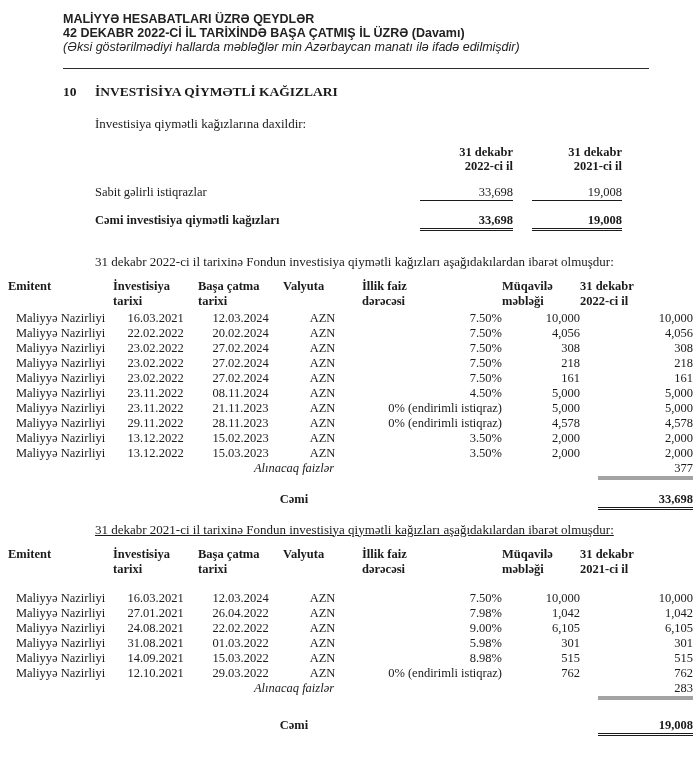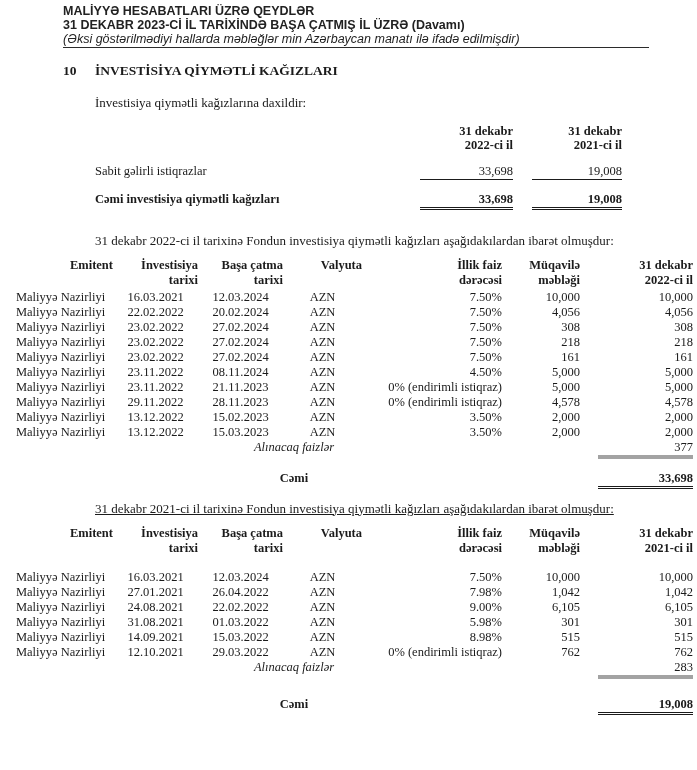--- a/index.html
+++ b/index.html
@@ -9,22 +9,23 @@
     font-family:"Liberation Serif", serif;
     overflow:hidden;
   }
   .doc { padding-top:4px; }
 
   
   .doc-header {
     margin-left:63px; width:586px;
     font-family:"Liberation Sans", sans-serif;
     font-size:12.5px; font-weight:bold; line-height:14px;
-    border-bottom:1.5px solid #2b2b2b; padding-bottom:1px;
+    border-bottom:1.5px solid #2b2b2b; padding-bottom:14px;
     color:#222;
+    margin-top:8px;
   }
   .doc-header .note { font-weight:normal; font-style:italic; }
 
   
   .section-heading {
     margin:15px 0 0 63px;
     font-size:13.5px; font-weight:bold;
   }
   .section-heading .sec-num { display:inline-block; width:32px; }
 
@@ -51,21 +52,21 @@
   }
   .para-2 { margin-top:12px;text-decoration:underline; }
 
   
   .main { margin:9px 0 0 8px; width:685px; font-size:12.5px; }
   .main-2021 { margin-top:10px; }
   .main col.c1{width:105px}.main col.c2{width:85px}.main col.c3{width:85px}
   .main col.c4{width:79px}.main col.c5{width:140px}.main col.c6{width:78px}
   .main col.c7{width:113px}
   .main th {
-    font-weight:bold; text-align:right; white-space:pre-line;
+    font-weight:bold; text-align:left; white-space:pre-line;
     line-height:15px; padding-bottom:2px;
   }
   .main-2021 th { padding-bottom:14px; }
   .main td { line-height:15px; white-space:nowrap; }
   .main .cl { text-align:center; }
   .main .cc { text-align:center; }
   .main .cr { text-align:right; }
   .main .interest-label { font-style:italic; }
   .uline {
     width:95px; margin-left:auto; text-align:right;
@@ -78,21 +79,21 @@
     border-bottom:3px double #1b1b1b;
   }
 </style>
 </head>
 <body>
 
 <div class="doc">
 
   <div class="doc-header">
     <div>MALİYYƏ HESABATLARI ÜZRƏ QEYDLƏR</div>
-    <div>31 DEKABR 2023-Cİ İL TARİXİNDƏ BAŞA ÇATMIŞ İL ÜZRƏ (Davamı)</div>
+    <div>42 DEKABR 2022-Cİ İL TARİXİNDƏ BAŞA ÇATMIŞ İL ÜZRƏ (Davamı)</div>
     <div class="note">(Əksi göstərilmədiyi hallarda məbləğlər min Azərbaycan manatı ilə ifadə edilmişdir)</div>
   </div>
 
   <div class="section-heading">
     <span class="sec-num">10</span><span class="sec-title">İNVESTİSİYA QİYMƏTLİ KAĞIZLARI</span>
   </div>
 
   <p class="intro">İnvestisiya qiymətli kağızlarına daxildir:</p>
 
   <table class="summary">

